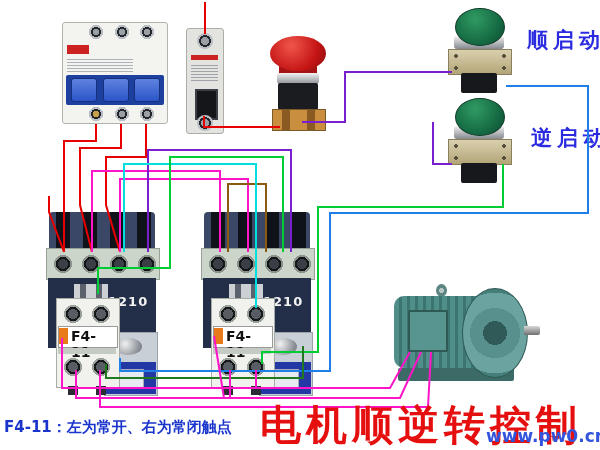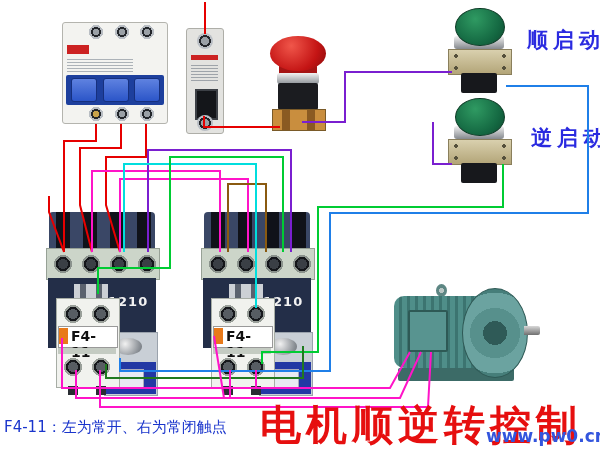--- a/index.html
+++ b/index.html
@@ -97,21 +97,21 @@
   .motor .mbody{left:4px;top:16px;width:94px;height:72px;border-radius:10px 0 0 10px;
     background:repeating-linear-gradient(90deg,#4f8e89 0 5px,#3c7470 5px 8px);}
   .motor .eye{left:46px;top:4px;width:11px;height:13px;border-radius:50%;
     background:radial-gradient(circle,#b9c6c4 0 30%,#5d8683 30%);}
   .motor .mbox{left:18px;top:30px;width:36px;height:38px;background:#589490;border:2px solid #2e5955;border-radius:2px;}
   .motor .face{left:72px;top:8px;width:64px;height:88px;border-radius:50%;
     background:radial-gradient(circle at 50% 50%,#2f5a57 0 22%,#57908c 22% 46%,#6ba3a0 46% 74%,#467e7a 74%);border:1px solid #2e5955;}
   .motor .shaft{left:134px;top:46px;width:16px;height:9px;background:linear-gradient(#d8d8d8,#6f6f6f);border-radius:0 2px 2px 0;}
 
   
-  .note{left:4px;top:418px;color:#1a35cc;font-weight:normal;font-size:15px;white-space:nowrap;}
+  .note{left:4px;top:418px;color:#1a35cc;font-weight:bold;font-size:15px;white-space:nowrap;}
   .title{left:260px;top:398px;color:#e60f0f;font-weight:bold;font-size:41px;letter-spacing:5px;white-space:nowrap;
     font-family:"DejaVu Sans","Liberation Sans",sans-serif;}
   .wm{left:486px;top:426px;color:#3355dd;font-weight:bold;font-size:17px;white-space:nowrap;}
 
   #wires{left:0;top:0;width:600px;height:450px;pointer-events:none;}
 </style>
 </head>
 <body>
 
 <div id="stage">

